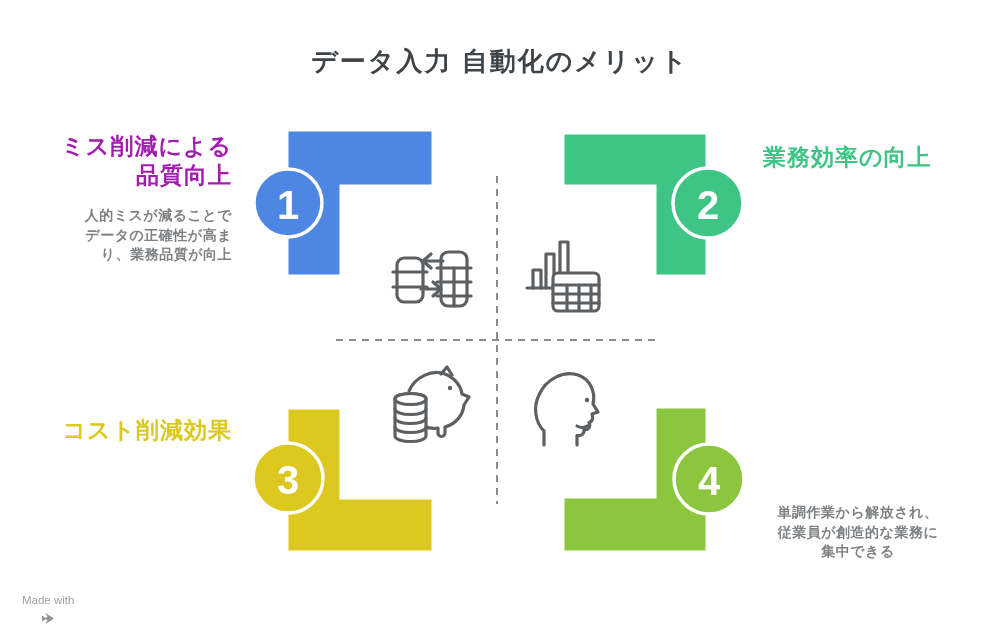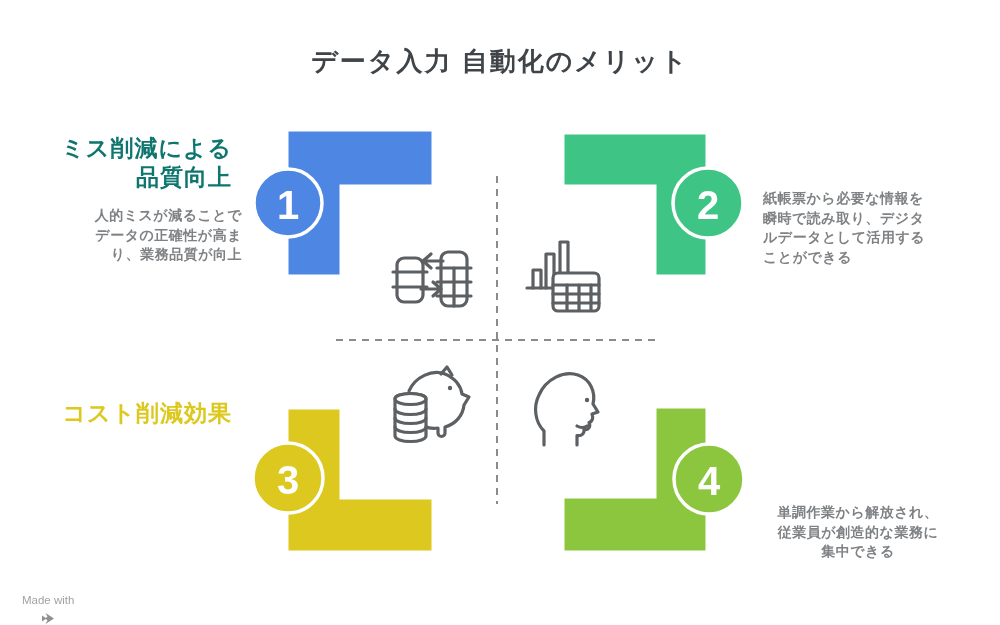--- a/index.html
+++ b/index.html
@@ -18,24 +18,24 @@
   }
   .icon{fill:none;stroke-width:3.2;stroke-linecap:round;stroke-linejoin:round;}
   .icon .dot{fill:#5d6063;stroke:none;}
   .icon .mask{fill:#ffffff;}
   .tblock{position:absolute;white-space:pre-line;}
   .heading{font-size:23px;font-weight:bold;line-height:1.28;letter-spacing:1px;margin:0;}
   .body{font-size:14px;font-weight:bold;line-height:1.4;color:#7f8285;margin:0;letter-spacing:0.5px;}
   .align-r{text-align:right;}
   .align-l{text-align:left;}
   .q1h{left:20px;width:212px;top:134px;}
-  .q1b{left:52px;width:190px;top:206px;}
+  .q1b{left:42px;width:190px;top:206px;}
   .q2h{left:763px;width:220px;top:143px;}
   .q2b{left:763px;width:185px;top:189px;}
-  .q3h{left:20px;width:212px;top:399px;}
+  .q3h{left:20px;width:212px;top:416px;}
   .q3b{left:42px;width:190px;top:463px;}
   .q4h{left:763px;width:222px;top:399px;}
   .q4b{left:763px;width:190px;top:503px;text-align:center;}
   .footer{
     position:absolute;left:22px;top:594px;display:flex;align-items:center;gap:5px;
     font-size:11.5px;color:#a0a2a5;flex-direction:column;
   }
   .footer .brand{color:#8f9194;font-weight:bold;text-decoration:underline;}
 </style>
 </head>
@@ -108,30 +108,27 @@
     <g>
       <circle cx="288" cy="478" r="35" stroke="#ffffff" stroke-width="3.5" fill="#dcc81e"></circle>
       <text class="badge-num" x="288" y="480">3</text>
     </g>
     <g>
       <circle cx="709" cy="479" r="35" stroke="#ffffff" stroke-width="3.5" fill="#8cc63f"></circle>
       <text class="badge-num" x="709" y="481">4</text>
     </g>
   </svg>
 
-  <h2 class="tblock heading align-r q1h" style="color: #0f766e;">ミス削減による
+  <h2 class="tblock heading align-r q1h" style="color: #a21caf; font-family: Liberation Mono, monospace;">ミス削減による
 品質向上</h2>
   <p class="tblock body align-r q1b">人的ミスが減ることで
 データの正確性が高ま
 り、業務品質が向上</p>
 
-  <p class="tblock body align-l q2b">紙帳票から必要な情報を
-瞬時で読み取り、デジタ
-ルデータとして活用する
-ことができる</p>
+  <h2 class="tblock heading align-l q2h" style="color: rgb(62, 197, 133);">業務効率の向上</h2>
 
   <h2 class="tblock heading align-r q3h" style="color: rgb(220, 200, 30);">コスト削減効果</h2>
 
   <p class="tblock body align-l q4b">単調作業から解放され、
 従業員が創造的な業務に
 集中できる</p>
 
   <div class="footer">
     <span>Made with</span>
     <svg width="13" height="15" viewBox="0 0 13 15">

